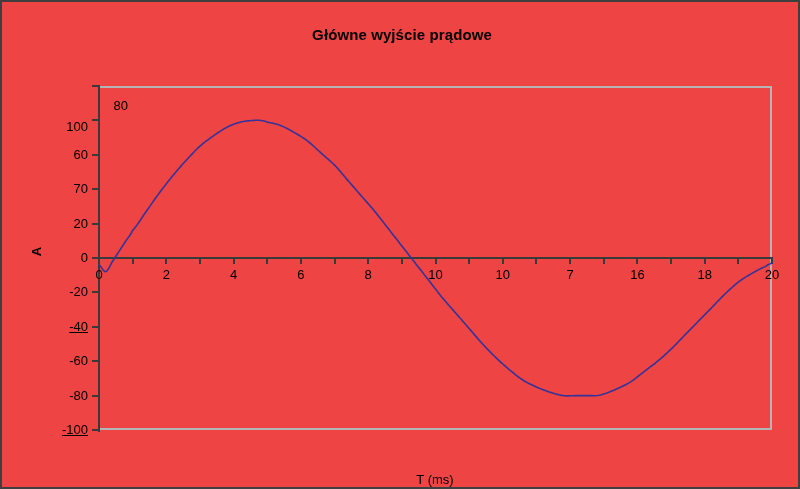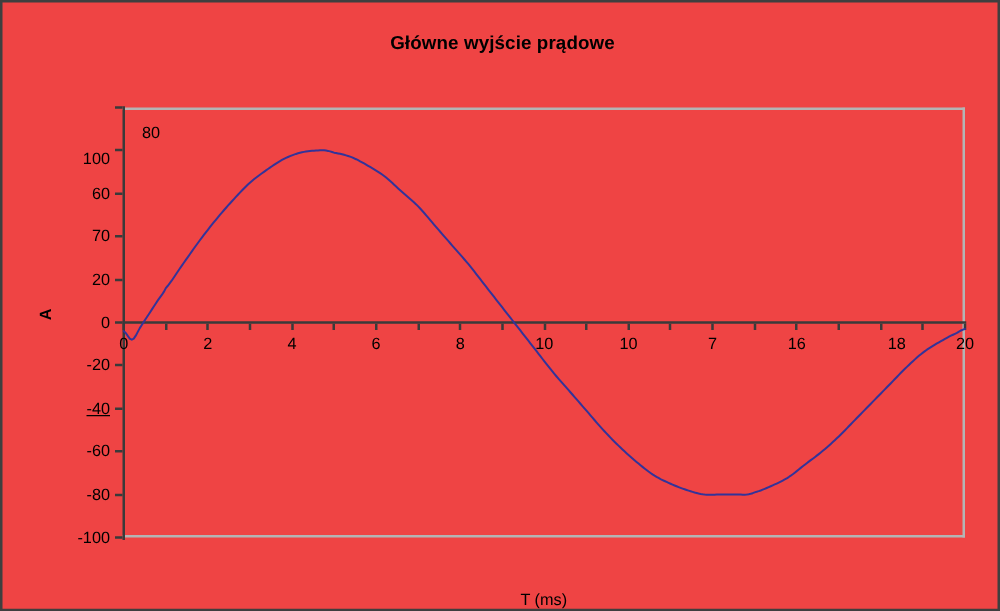--- a/index.html
+++ b/index.html
@@ -172,21 +172,21 @@
       <div class="y-label-wrap" style="top: 77px; margin-top: 41px;">100</div>
       <div class="y-label-wrap" style="top: 97px; margin-left: 40px;">80</div>
       <div class="y-label-wrap" style="top: 145.8px;">60</div>
       <div class="y-label-wrap" style="top: 180.2px;">70</div>
       <div class="y-label-wrap" style="top: 214.6px;">20</div>
       <div class="y-label-wrap" style="top: 249px;">0</div>
       <div class="y-label-wrap" style="top: 283.4px;">-20</div>
       <div class="y-label-wrap" style="top: 317.8px; text-decoration: underline;">-40</div>
       <div class="y-label-wrap" style="top: 352.2px;">-60</div>
       <div class="y-label-wrap" style="top: 386.6px;">-80</div>
-      <div class="y-label-wrap" style="top: 421px;">-100</div>
+      <div class="y-label-wrap" style="top: 421px; text-decoration: underline;">-100</div>
     </div>
 
   <div id="x-ticks-group">
       <div class="x-tick-minor" style="left: 96px;"></div>
       <div class="x-tick-minor" style="left: 129.65px;"></div>
       <div class="x-tick-minor" style="left: 163.3px;"></div>
       <div class="x-tick-minor" style="left: 196.95px;"></div>
       <div class="x-tick-minor" style="left: 230.6px;"></div>
       <div class="x-tick-minor" style="left: 264.25px;"></div>
       <div class="x-tick-minor" style="left: 297.9px;"></div>
@@ -208,21 +208,21 @@
   <div id="x-tick-labels-group">
       <div class="x-tick-label" style="left: 97px;">0</div>
       <div class="x-tick-label" style="left: 164.3px;">2</div>
       <div class="x-tick-label" style="left: 231.6px;">4</div>
       <div class="x-tick-label" style="left: 298.9px;">6</div>
       <div class="x-tick-label" style="left: 366.2px;">8</div>
       <div class="x-tick-label" style="left: 433.5px;">10</div>
       <div class="x-tick-label" style="left: 500.8px;">10</div>
       <div class="x-tick-label" style="left: 568.1px;">7</div>
       <div class="x-tick-label" style="left: 635.4px;">16</div>
-      <div class="x-tick-label" style="left: 702.7px; text-align: right;">18</div>
+      <div class="x-tick-label" style="left: 702.7px;">18</div>
       <div class="x-tick-label" style="left: 770px;">20</div>
     </div>
 
   <div id="y-axis-title">A</div>
   <div id="x-axis-title">T (ms)</div>
 
   <svg id="series-svg" viewBox="0 0 800 489" preserveAspectRatio="none">
     <polyline id="series-0" fill="none" stroke="#333399" stroke-width="1.6" stroke-linejoin="round" stroke-linecap="round" points="97.00,262.88 98.60,264.41 100.20,266.73 101.81,268.85 103.41,269.80 105.01,268.87 106.61,266.54 108.22,263.52 109.82,260.49 111.42,257.97 113.02,255.51 114.63,253.05 116.23,250.59 117.83,248.14 119.43,245.68 121.04,243.22 122.64,240.77 124.24,238.32 125.84,236.10 127.45,233.96 129.05,231.53 130.65,228.48 132.25,226.62 133.85,224.57 135.46,222.36 137.06,220.03 138.66,217.64 140.26,215.22 141.87,212.81 143.47,210.47 145.07,208.20 146.67,205.93 148.28,203.65 149.88,201.36 151.48,199.08 153.08,196.82 154.69,194.58 156.29,192.37 157.89,190.21 159.49,188.08 161.10,185.97 162.70,183.88 164.30,181.83 165.90,179.79 167.50,177.78 169.11,175.79 170.71,173.83 172.31,171.89 173.91,169.98 175.52,168.09 177.12,166.22 178.72,164.38 180.32,162.57 181.93,160.78 183.53,159.01 185.13,157.26 186.73,155.53 188.34,153.80 189.94,152.10 191.54,150.43 193.14,148.79 194.75,147.20 196.35,145.67 197.95,144.20 199.55,142.80 201.15,141.47 202.76,140.19 204.36,138.96 205.96,137.77 207.56,136.60 209.17,135.46 210.77,134.33 212.37,133.20 213.97,132.08 215.58,130.98 217.18,129.89 218.78,128.84 220.38,127.83 221.99,126.86 223.59,125.96 225.19,125.12 226.79,124.33 228.40,123.60 230.00,122.91 231.60,122.27 233.20,121.68 234.80,121.14 236.41,120.65 238.01,120.20 239.61,119.82 241.21,119.49 242.82,119.23 244.42,119.01 246.02,118.84 247.62,118.69 249.23,118.57 250.83,118.46 252.43,118.33 254.03,118.21 255.64,118.19 257.24,118.27 258.84,118.44 260.44,118.72 262.05,119.09 263.65,119.55 265.25,120.12 266.85,120.43 268.45,120.75 270.06,121.08 271.66,121.44 273.26,121.84 274.86,122.28 276.47,122.77 278.07,123.32 279.67,123.94 281.27,124.63 282.88,125.38 284.48,126.18 286.08,127.02 287.68,127.89 289.29,128.79 290.89,129.70 292.49,130.62 294.09,131.55 295.70,132.48 297.30,133.44 298.90,134.42 300.50,135.44 302.10,136.50 303.71,137.62 305.31,138.80 306.91,140.05 308.51,141.39 310.12,142.80 311.72,144.25 313.32,145.74 314.92,147.24 316.53,148.74 318.13,150.21 319.73,151.65 321.33,153.05 322.94,154.42 324.54,155.79 326.14,157.16 327.74,158.57 329.35,160.02 330.95,161.53 332.55,163.12 334.15,164.80 335.75,166.57 337.36,168.39 338.96,170.27 340.56,172.17 342.16,174.08 343.77,175.98 345.37,177.86 346.97,179.71 348.57,181.55 350.18,183.39 351.78,185.23 353.38,187.08 354.98,188.92 356.59,190.76 358.19,192.61 359.79,194.45 361.39,196.28 363.00,198.09 364.60,199.90 366.20,201.71 367.80,203.54 369.40,205.38 371.01,207.26 372.61,209.17 374.21,211.13 375.81,213.13 377.42,215.17 379.02,217.22 380.62,219.30 382.22,221.38 383.83,223.46 385.43,225.53 387.03,227.58 388.63,229.63 390.24,231.67 391.84,233.72 393.44,235.77 395.04,237.82 396.65,239.86 398.25,241.91 399.85,243.96 401.45,246.01 403.05,248.06 404.66,250.10 406.26,252.15 407.86,254.20 409.46,256.25 411.07,258.29 412.67,260.34 414.27,262.39 415.87,264.44 417.48,266.48 419.08,268.53 420.68,270.58 422.28,272.63 423.89,274.67 425.49,276.72 427.09,278.77 428.69,280.83 430.30,282.91 431.90,284.99 433.50,287.07 435.10,289.13 436.70,291.18 438.31,293.19 439.91,295.17 441.51,297.10 443.11,298.99 444.72,300.85 446.32,302.68 447.92,304.50 449.52,306.31 451.13,308.12 452.73,309.94 454.33,311.78 455.93,313.62 457.54,315.46 459.14,317.31 460.74,319.15 462.34,320.99 463.95,322.83 465.55,324.68 467.15,326.52 468.75,328.37 470.35,330.24 471.96,332.12 473.56,333.99 475.16,335.86 476.76,337.70 478.37,339.52 479.97,341.30 481.57,343.04 483.17,344.75 484.78,346.44 486.38,348.11 487.98,349.75 489.58,351.36 491.19,352.96 492.79,354.52 494.39,356.07 495.99,357.59 497.60,359.08 499.20,360.55 500.80,362.00 502.40,363.42 504.00,364.81 505.61,366.19 507.21,367.53 508.81,368.86 510.41,370.19 512.02,371.49 513.62,372.78 515.22,374.03 516.82,375.24 518.43,376.39 520.03,377.49 521.63,378.52 523.23,379.49 524.84,380.39 526.44,381.24 528.04,382.04 529.64,382.81 531.25,383.56 532.85,384.28 534.45,385.00 536.05,385.70 537.65,386.38 539.26,387.04 540.86,387.67 542.46,388.28 544.06,388.86 545.67,389.42 547.27,389.95 548.87,390.47 550.47,390.97 552.08,391.47 553.68,391.94 555.28,392.37 556.88,392.77 558.49,393.12 560.09,393.41 561.69,393.64 563.29,393.78 564.90,393.85 566.50,393.85 568.10,393.81 569.70,393.75 571.30,393.69 572.91,393.63 574.51,393.60 576.11,393.60 577.71,393.60 579.32,393.60 580.92,393.60 582.52,393.60 584.12,393.60 585.73,393.60 587.33,393.60 588.93,393.61 590.53,393.66 592.14,393.72 593.74,393.71 595.34,393.56 596.94,393.33 598.55,393.03 600.15,392.56 601.75,391.88 603.35,391.44 604.95,390.93 606.56,390.36 608.16,389.75 609.76,389.10 611.36,388.42 612.97,387.72 614.57,387.01 616.17,386.29 617.77,385.57 619.38,384.83 620.98,384.07 622.58,383.28 624.18,382.45 625.79,381.57 627.39,380.64 628.99,379.63 630.59,378.55 632.20,377.38 633.80,376.16 635.40,374.89 637.00,373.61 638.60,372.31 640.21,371.02 641.81,369.77 643.41,368.54 645.01,367.34 646.62,366.14 648.22,364.95 649.82,363.74 651.42,362.52 653.03,361.27 654.63,359.99 656.23,358.67 657.83,357.31 659.44,355.94 661.04,354.53 662.64,353.11 664.24,351.66 665.85,350.18 667.45,348.68 669.05,347.16 670.65,345.60 672.25,344.00 673.86,342.37 675.46,340.72 677.06,339.05 678.66,337.38 680.27,335.71 681.87,334.06 683.47,332.42 685.07,330.78 686.68,329.14 688.28,327.50 689.88,325.86 691.48,324.23 693.09,322.59 694.69,320.95 696.29,319.31 697.89,317.67 699.50,316.04 701.10,314.40 702.70,312.76 704.30,311.12 705.90,309.48 707.51,307.85 709.11,306.21 710.71,304.56 712.31,302.90 713.92,301.23 715.52,299.56 717.12,297.90 718.72,296.25 720.33,294.63 721.93,293.05 723.53,291.51 725.13,289.97 726.74,288.45 728.34,286.96 729.94,285.49 731.54,284.06 733.15,282.67 734.75,281.34 736.35,280.08 737.95,278.89 739.55,277.76 741.16,276.68 742.76,275.66 744.36,274.67 745.96,273.71 747.57,272.77 749.17,271.85 750.77,270.93 752.37,270.01 753.98,269.11 755.58,268.23 757.18,267.38 758.78,266.57 760.39,265.82 761.99,265.11 763.59,264.36 765.19,263.27 766.80,262.37 768.40,261.67 770.00,261.16"></polyline>
   </svg>
 

